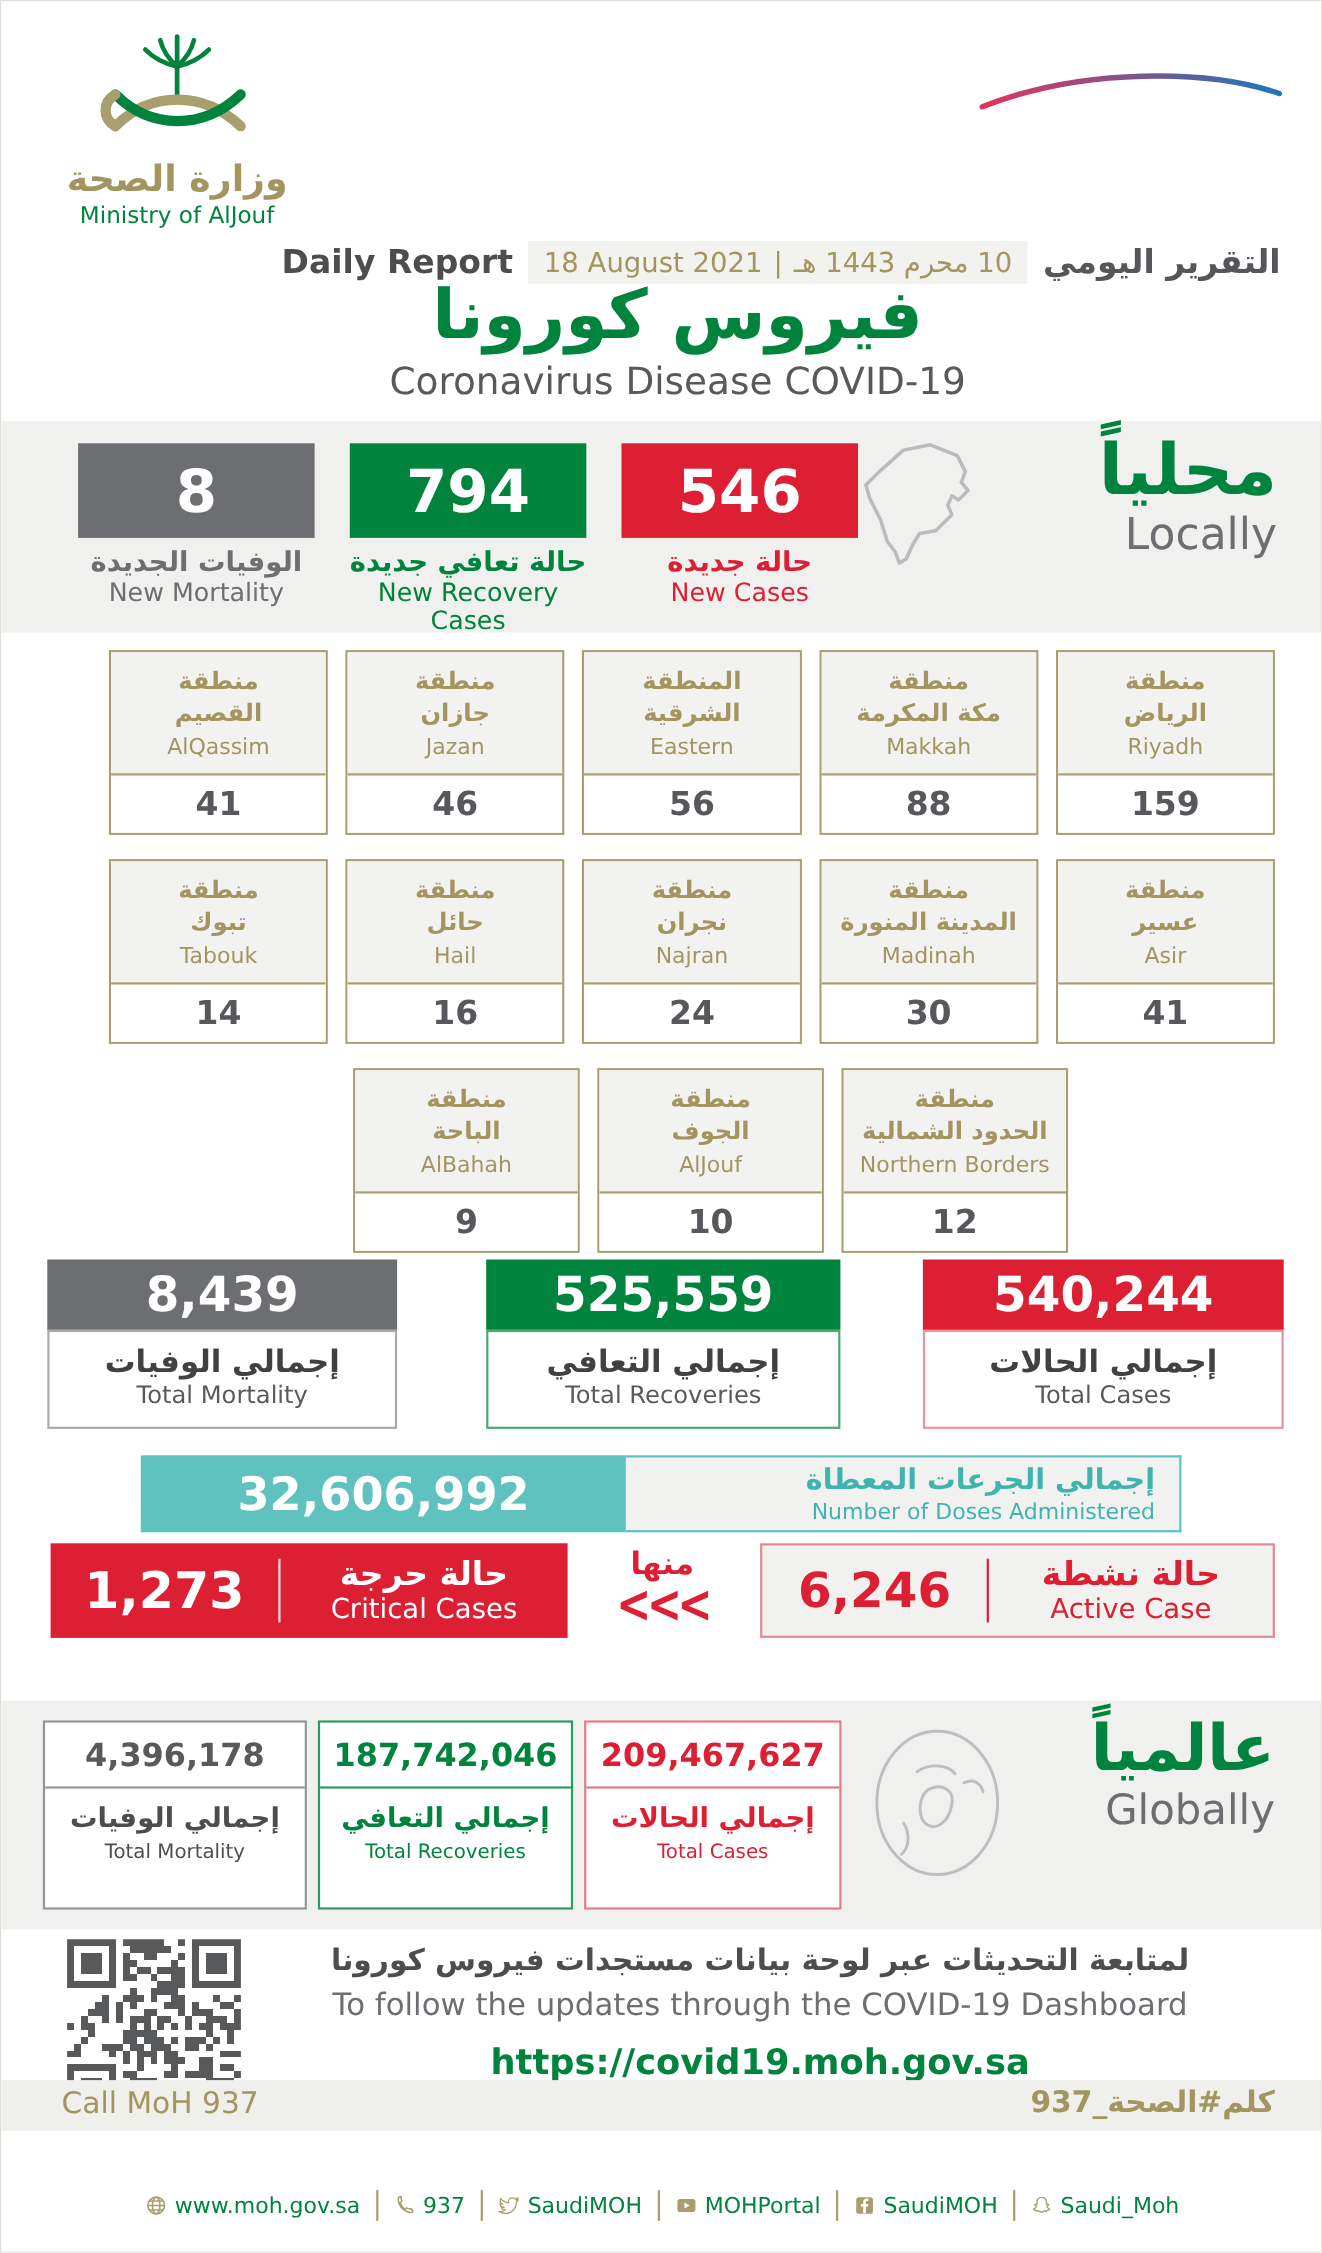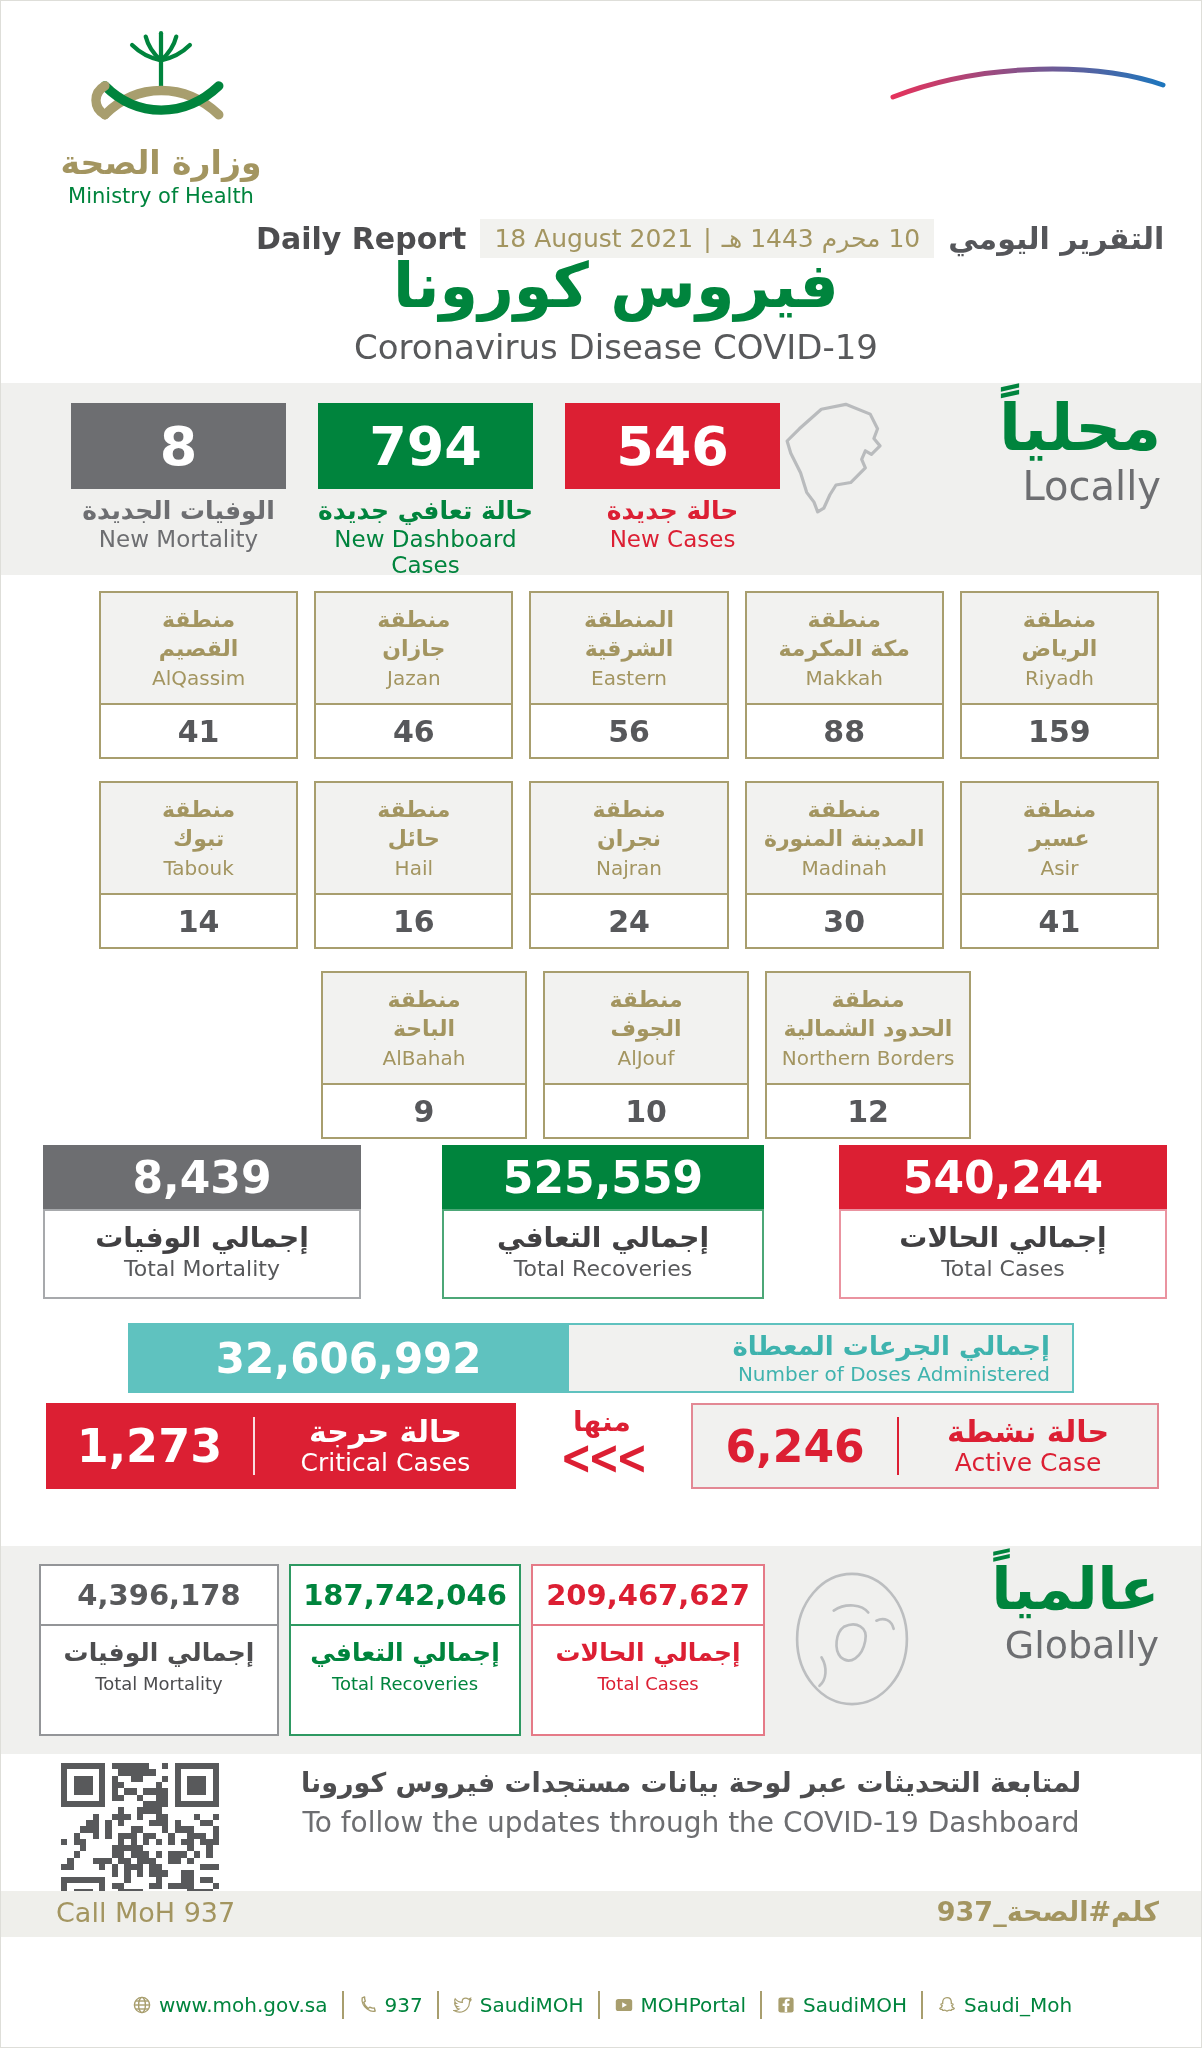--- a/index.html
+++ b/index.html
@@ -130,21 +130,21 @@
           <path d="M100 36 Q120 32 134 18"></path>
           <path d="M100 38 L100 66"></path>
       </g>
       <g fill="none" stroke-linecap="round">
         <path d="M34 100 C72 62 128 62 168 100" stroke="#a89e6e" stroke-width="11"></path>
         <path d="M34 66 C72 104 128 104 168 66" stroke="#00843d" stroke-width="11"></path>
         <path d="M34 100 C20 92 20 74 34 66" stroke="#a89e6e" stroke-width="11"></path>
       </g>
     </svg>
     <div class="ministry-ar" dir="rtl">وزارة الصحة</div>
-    <div class="ministry-en">Ministry of Health</div>
+    <div class="ministry-en">Ministry of AlJouf</div>
   </div>
 
   <svg class="badge-swoosh" viewBox="0 0 286 46">
     <defs>
         <linearGradient id="swg" x1="0" y1="0" x2="1" y2="0">
       <stop offset="0" stop-color="#e5325c"></stop>
           <stop offset="1" stop-color="#1d76bd"></stop>
         </linearGradient>
       </defs>
     <path d="M8 40 C100 4 214 6 278 28" fill="none" stroke="url(#swg)" stroke-width="5" stroke-linecap="round"></path>
@@ -165,21 +165,21 @@
 
   <div class="band-local">
     <div class="lstat ls-gray">
       <div class="block">8</div>
       <div class="lar" dir="rtl">الوفيات الجديدة</div>
       <div class="len">New Mortality</div>
     </div>
     <div class="lstat ls-green">
       <div class="block">794</div>
       <div class="lar" dir="rtl">حالة تعافي جديدة</div>
-      <div class="len">New Dashboard Cases</div>
+      <div class="len">New Recovery Cases</div>
     </div>
     <div class="lstat ls-red">
       <div class="block">546</div>
       <div class="lar" dir="rtl">حالة جديدة</div>
       <div class="len">New Cases</div>
     </div>
     <svg class="map-sa" viewBox="0 0 110 108">
       <path d="M16 26 L34 10 L54 6 L74 14 L80 26 L77 34 L82 40 L75 47 L70 44 L67 51 L70 58 L58 70 L46 72 L41 80 L36 91 L31 94 L28 86 L22 78 L17 62 L9 46 L6 36 Z" fill="none" stroke="#b9bbbd" stroke-width="2.6" stroke-linejoin="round"></path>
     </svg>
     <div class="local-head">
@@ -685,20 +685,21 @@
         <rect x="13" y="24" width="1" height="1" fill="#58595b"></rect>
         <rect x="14" y="24" width="1" height="1" fill="#58595b"></rect>
         <rect x="15" y="24" width="1" height="1" fill="#58595b"></rect>
         <rect x="20" y="24" width="1" height="1" fill="#58595b"></rect>
         <rect x="23" y="24" width="1" height="1" fill="#58595b"></rect>
         <rect x="24" y="24" width="1" height="1" fill="#58595b"></rect>
       </svg></div>
   <div class="dash-text">
     <div class="dash-ar" dir="rtl">لمتابعة التحديثات عبر لوحة بيانات مستجدات فيروس كورونا</div>
     <div class="dash-en">To follow the updates through the COVID-19 Dashboard</div>
+    <a class="dash-url" href="#">https://covid19.moh.gov.sa</a>
   </div>
 
   <div class="callbar">
     <div class="call-en">Call MoH 937</div>
     <div class="call-ar" dir="rtl">كلم#الصحة_937</div>
   </div>
 
   <div class="social">
     <div class="soc">
       <svg width="20" height="20" viewBox="0 0 20 20">

